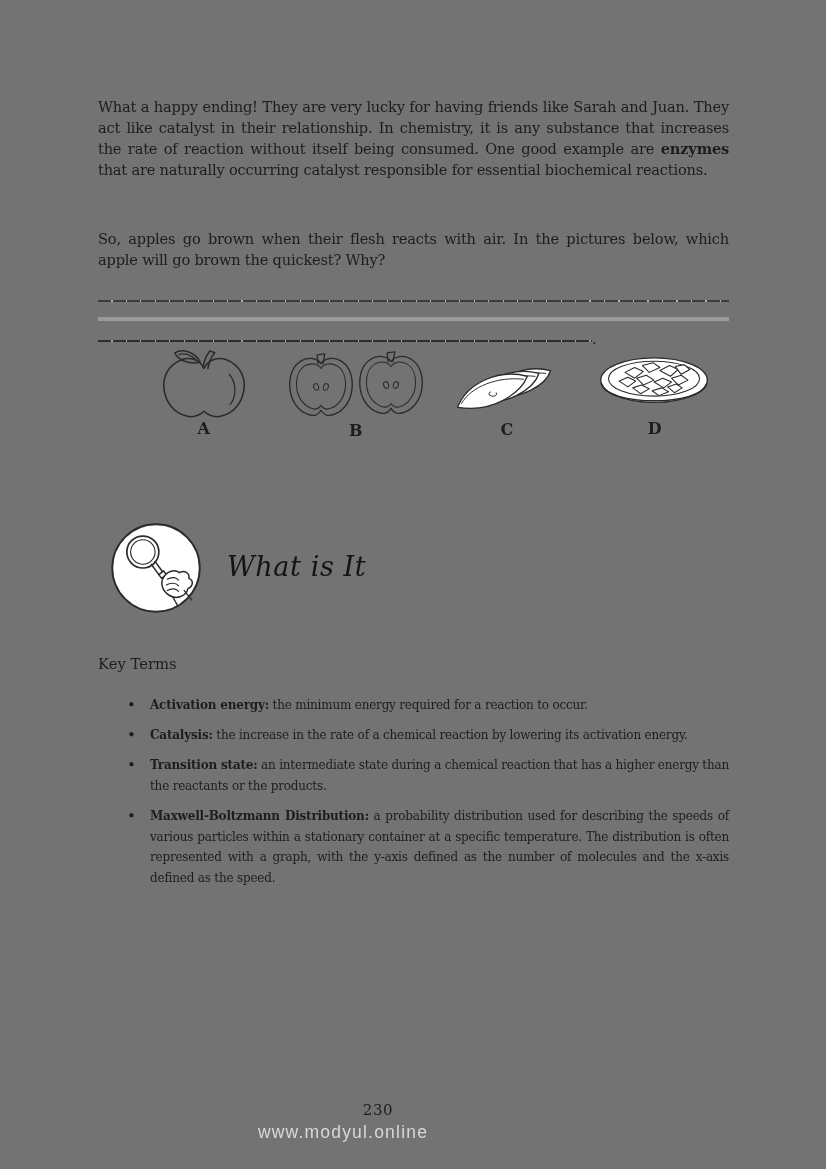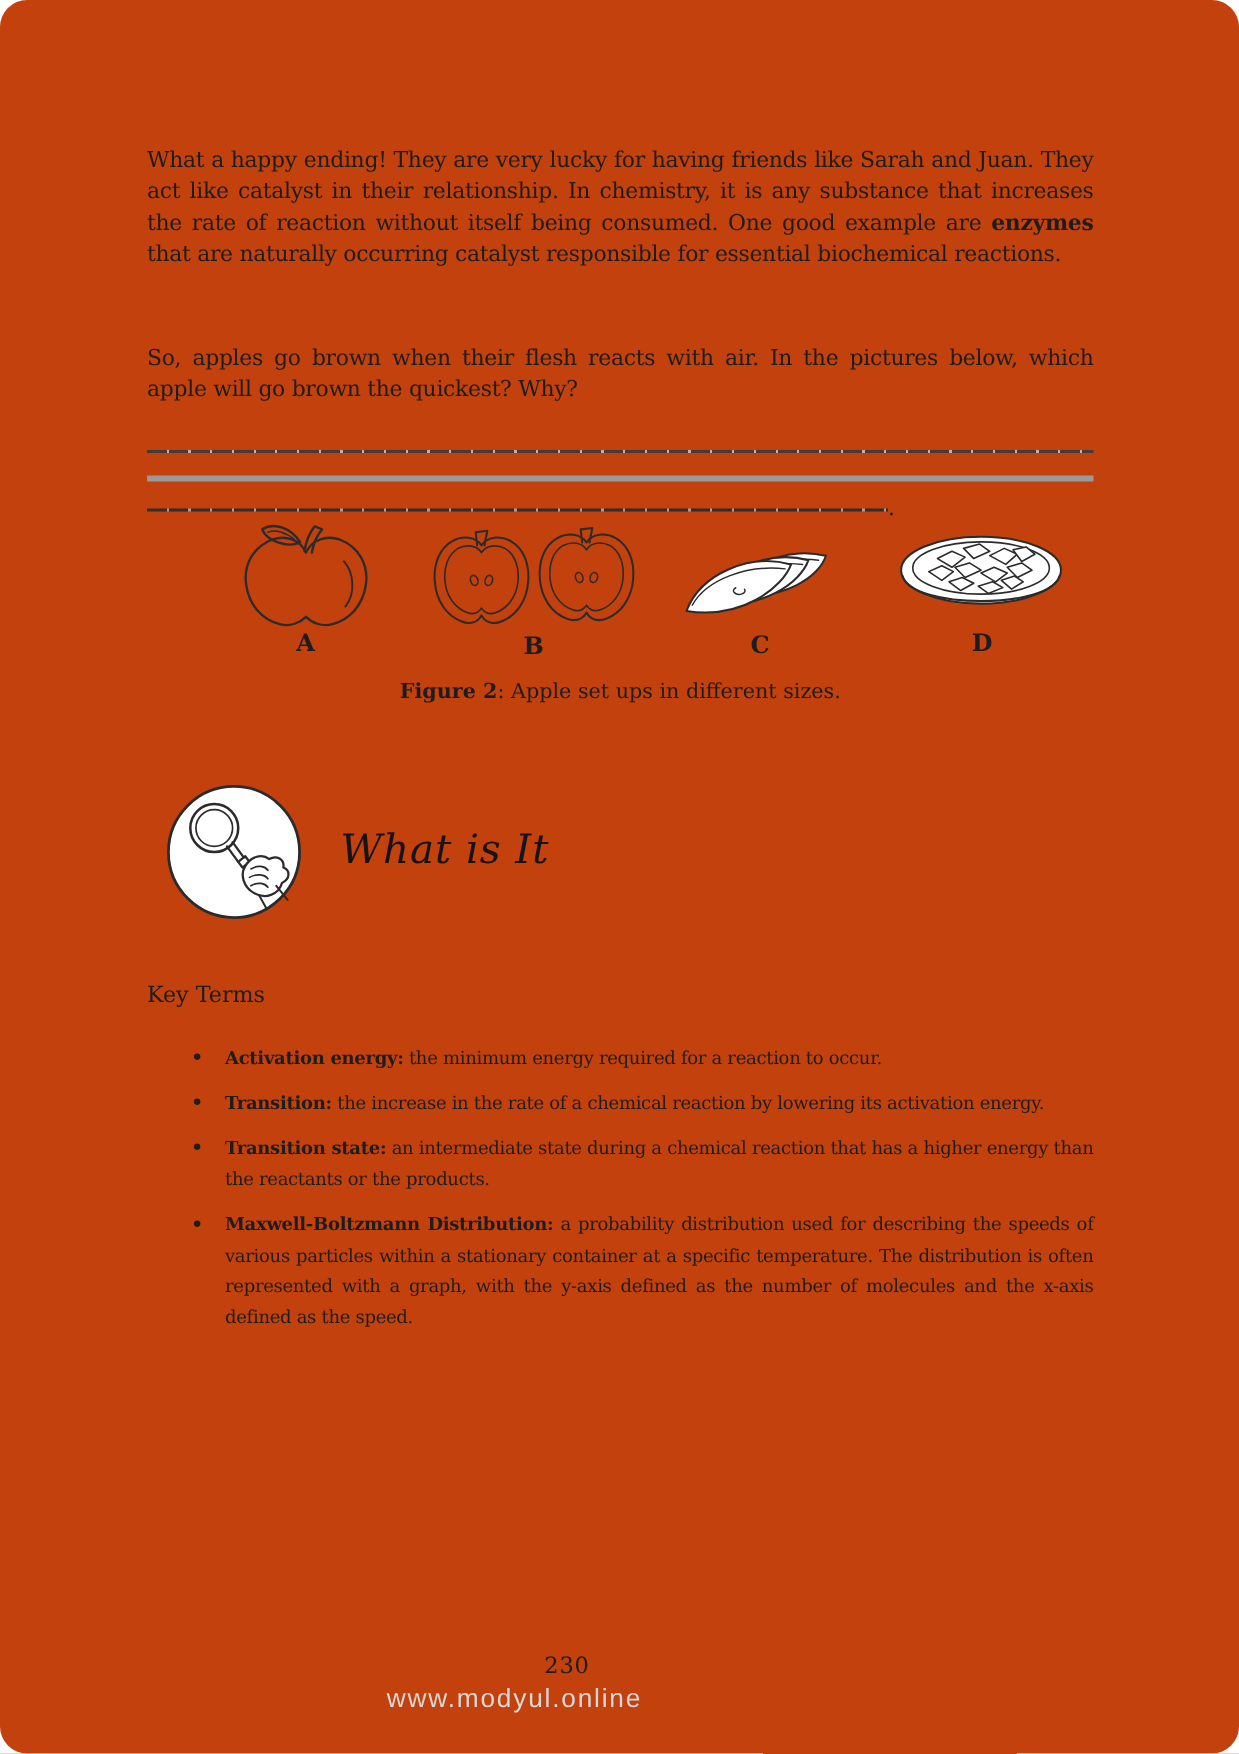--- a/index.html
+++ b/index.html
@@ -1,21 +1,21 @@
 <!DOCTYPE html>
 <html><head>
 <meta charset="utf-8">
 <style>
   * { margin:0; padding:0; box-sizing:border-box; }
   html,body { background:#ffffff; }
   body {
     width:826px; height:1169px; position:relative; overflow:hidden;
     font-family:"DejaVu Serif", serif; color:#1d1d1d;
   }
-  .page { position:absolute; inset:0; background:#c2410c;border-radius:18px; }
+  .page { position:absolute; inset:0; background:#737373; }
 
   .para {
     position:absolute; left:98px; width:631px;
     font-size:14.6px; line-height:20.9px; letter-spacing:-0.2px;
     text-align:justify;
   }
   .p1 { top:97px; }
   .p2 { top:229px; }
 
   .blank { position:absolute; left:98px; width:631px; }
@@ -144,21 +144,20 @@
           <path d="M36 36 l9 -3 8 4 -9 5 z"></path>
           <path d="M56 39 l10 -3 7 4 -10 4 z"></path>
           <path d="M72 35 l9 -3 6 4 -8 5 z"></path>
         </g>
         <path d="M4 32 C10 55 106 55 112 32" fill="none"></path>
       </g>
     </svg>
     <div class="fig-label">D</div>
   </div>
 
-  <div class="caption"><b>Figure 2</b><span>: Apple set ups in different sizes.</span></div>
 
   <div class="section-icon">
     <svg width="94" height="94" viewBox="0 0 100 100">
       <g stroke="#2b2b2b" fill="none" stroke-width="1.6" stroke-linecap="round" stroke-linejoin="round">
         <circle cx="50" cy="50" r="46.5" fill="#fff" stroke-width="2"></circle>
         <circle cx="36" cy="33" r="17" stroke-width="1.8"></circle>
         <circle cx="36" cy="33" r="13" stroke-width="1.2"></circle>
         <path d="M45 46 L53 57 M49 43 L57 54"></path>
         <path d="M53 57 l5 -4 3 4 -5 4 z"></path>
         <path d="M58 60 C62 53 70 51 75 55 C80 52 86 55 85 61 C90 63 90 69 84 72 C82 80 72 84 64 79 C57 75 54 66 58 60 Z" fill="#fff"></path>
@@ -166,21 +165,21 @@
         <path d="M80 74 L88 84 M68 81 L73 90" stroke-width="1.4"></path>
       </g>
     </svg>
   </div>
   <div class="section-heading">What is It</div>
 
   <div class="keyterms-title">Key Terms</div>
 
   <ul class="terms">
     <li><b>Activation energy:</b> <span>the minimum energy required for a reaction to occur.</span></li>
-    <li><b>Transition:</b> <span>the increase in the rate of a chemical reaction by lowering its activation energy.</span></li>
+    <li><b>Catalysis:</b> <span>the increase in the rate of a chemical reaction by lowering its activation energy.</span></li>
     <li><b>Transition state:</b> <span>an intermediate state during a chemical reaction that has a higher energy than the reactants or the products.</span></li>
     <li><b>Maxwell-Boltzmann Distribution:</b> <span>a probability distribution used for describing the speeds of various particles within a stationary container at a specific temperature. The distribution is often represented with a graph, with the y-axis defined as the number of molecules and the x-axis defined as the speed.</span></li>
   </ul>
 
   <div class="pagenum">230</div>
   <div class="watermark">www.modyul.online</div>
 
 </div>
 
 </body></html>

